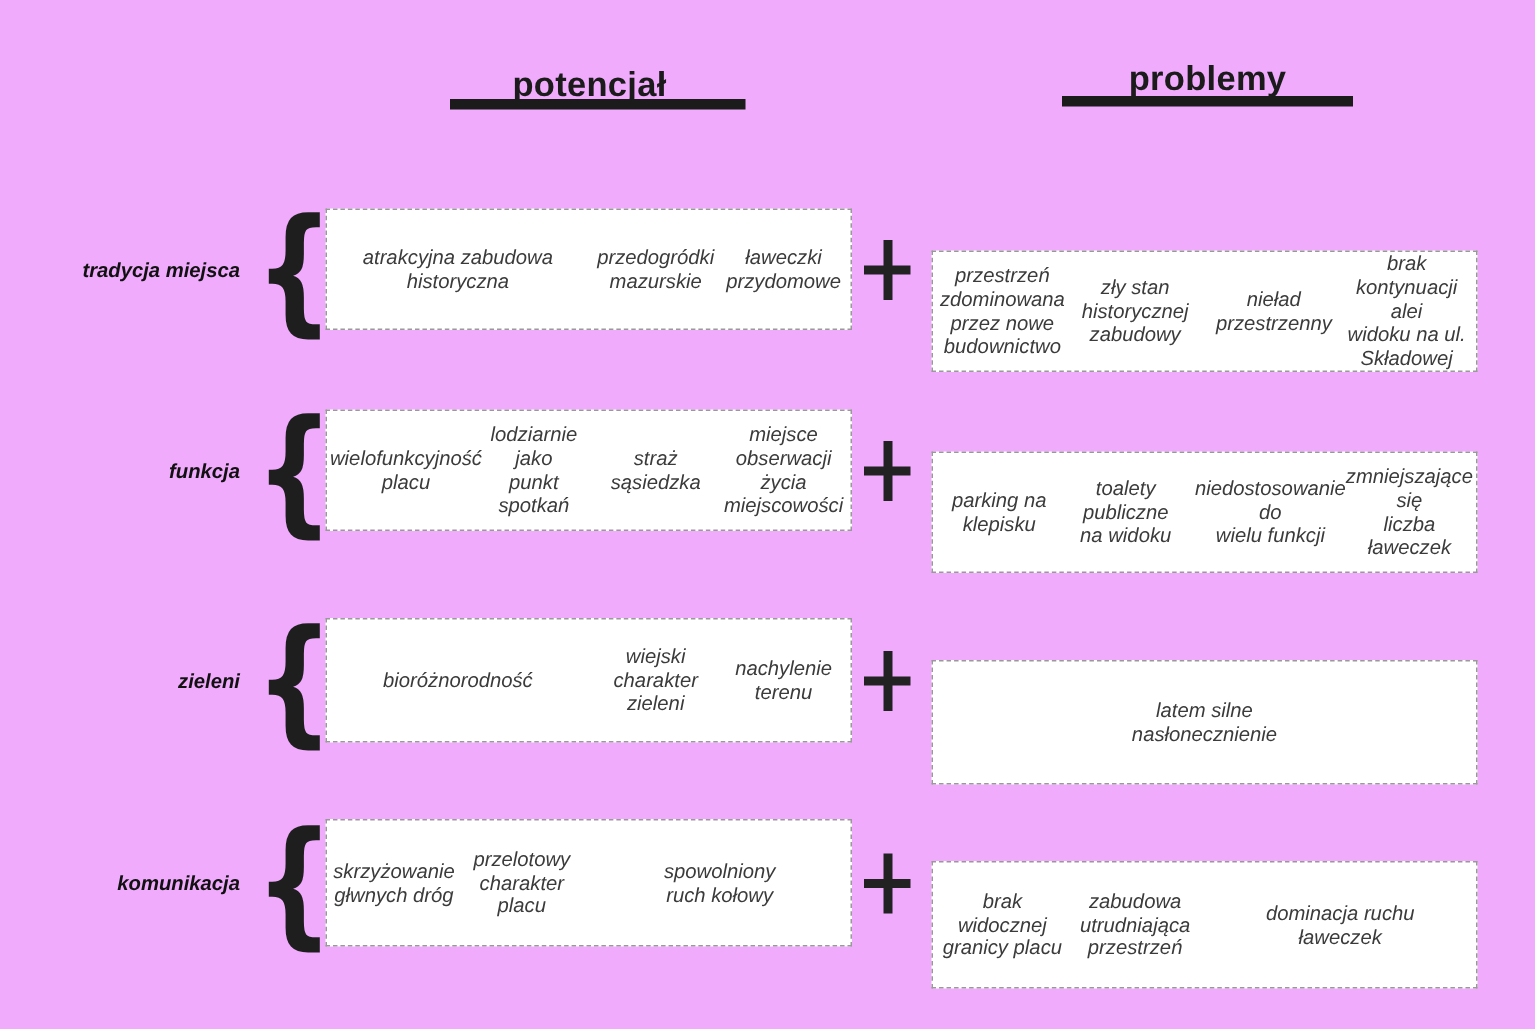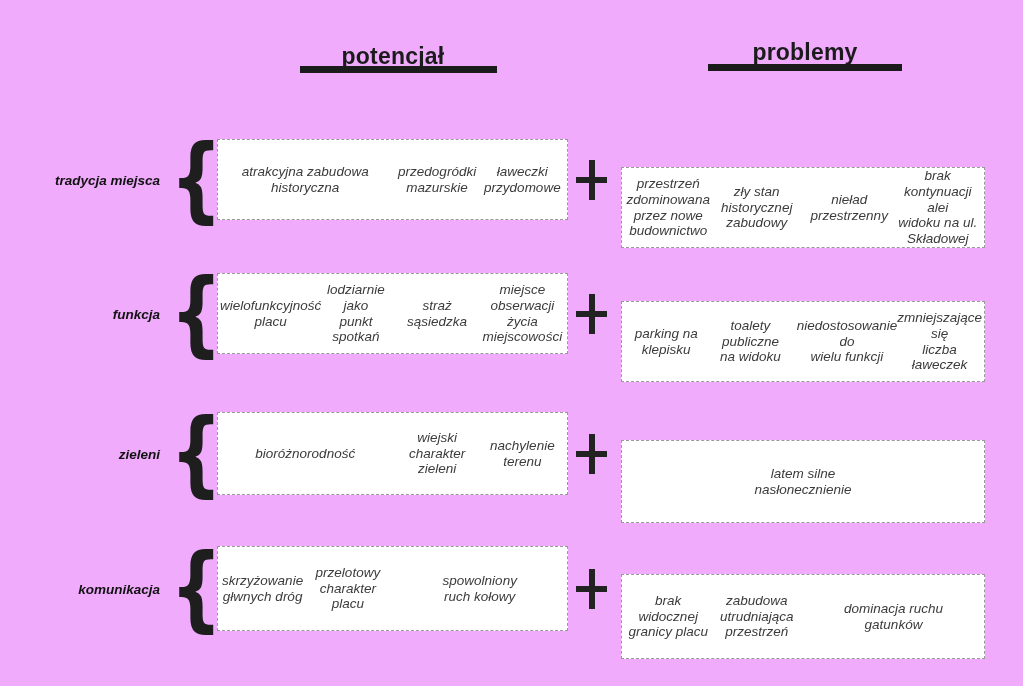--- a/index.html
+++ b/index.html
@@ -178,18 +178,18 @@
     <div class="plus"></div>
     <div class="box problems">
       <div class="col">
         <div class="item">brak widocznej
 granicy placu</div>
         <div class="item">zabudowa
 utrudniająca przestrzeń</div>
       </div>
       <div class="col">
         <div class="item">dominacja ruchu
-gatunków</div>
+ławeczek</div>
       </div>
     </div>
   </div>
 
 </div>
 
 </body></html>

